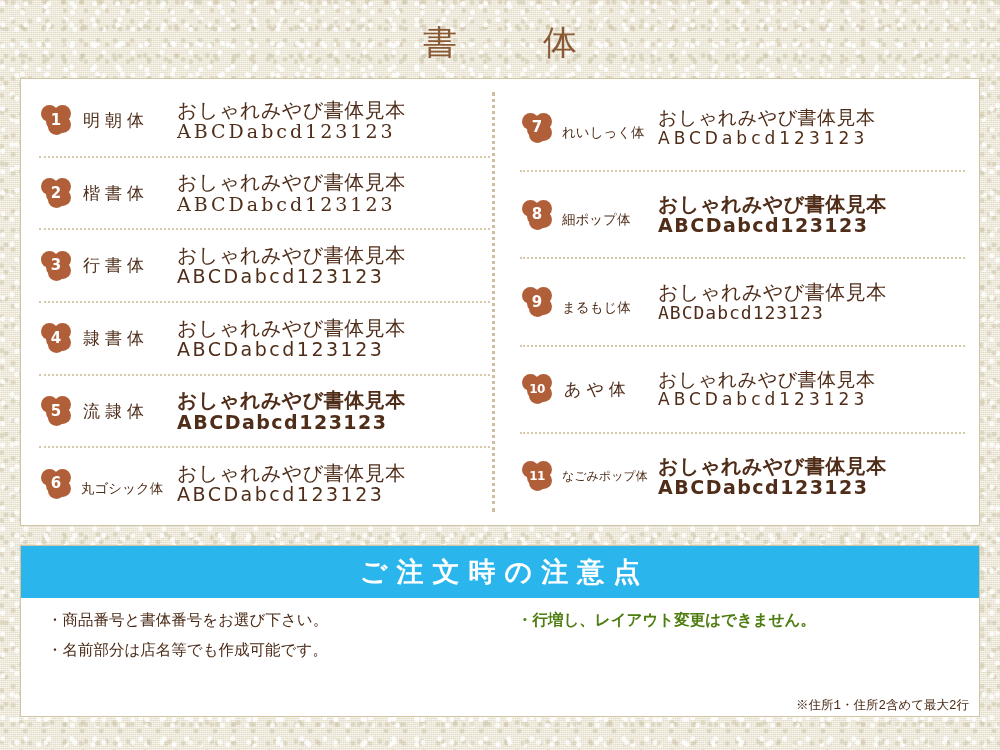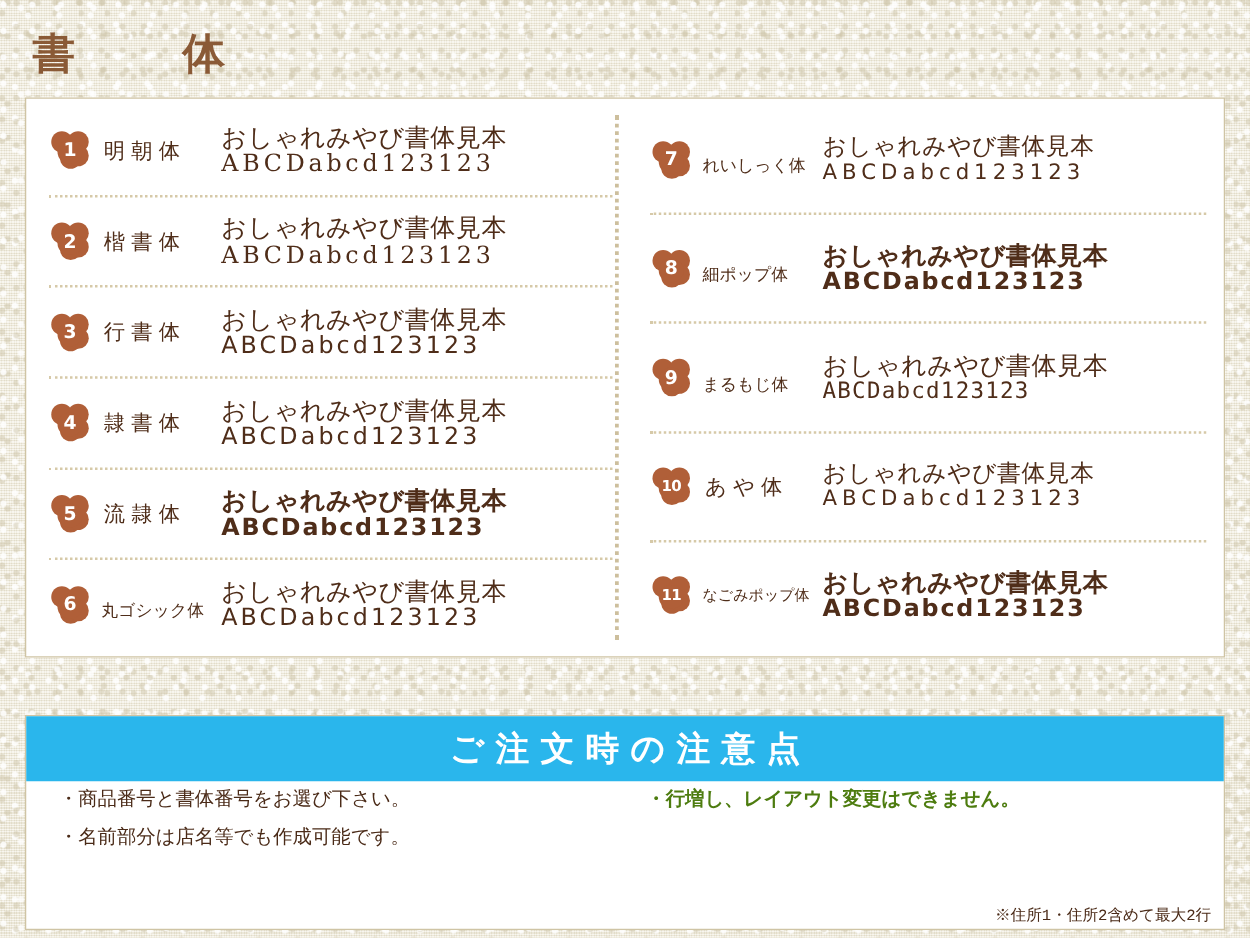--- a/index.html
+++ b/index.html
@@ -25,25 +25,25 @@
       radial-gradient(circle at 68% 92%, rgba(206,197,170,.5) 0 2px, transparent 3px),
       repeating-linear-gradient(0deg, rgba(255,255,255,.35) 0 1px, rgba(198,188,160,.18) 1px 2px),
       repeating-linear-gradient(90deg, rgba(255,255,255,.3) 0 1px, rgba(198,188,160,.15) 1px 2px);
     background-size:23px 21px,19px 27px,29px 23px,17px 19px,25px 31px,21px 17px,27px 25px,31px 29px,auto,auto;
     z-index:0;
   }
   .page { position:relative; z-index:1; width:1000px; height:750px; }
 
   
   #page-title{
-    text-align:left;
+    text-align:center;
     color:#8a5a36;
     font-family:"DejaVu Serif","Liberation Serif",serif;
     font-size:34px;
-    font-weight:bold;
+    font-weight:normal;
     letter-spacing:26px;
     padding-top:20px;
     height:58px;
     text-indent:26px;
   }
 
   
   #font-card{
     position:absolute; left:20px; top:78px;
     width:960px; height:448px;
@@ -122,36 +122,35 @@
   .s-mono .en{ font-family:"DejaVu Sans Mono","Liberation Mono",monospace; letter-spacing:1px; font-size:18px; }
   .s-light .ja, .s-light .en{ font-family:"DejaVu Sans","Liberation Sans",sans-serif; font-size:19px; }
   .s-light .en{ letter-spacing:4px; font-size:17px; }
 
   
   #notes-card{
     position:absolute; left:20px; top:545px;
     width:960px; height:172px;
     background:#fff;
     border:1px solid #cfc4a4;
-    margin-top:27px;
   }
   #notes-banner{
     height:52px;
     background:#2ab6ec;
     display:flex; align-items:center; justify-content:center;
   }
   #notes-banner-title{
     color:#fff;
     font-size:27px;
     font-weight:bold;
     letter-spacing:9px;
     text-indent:9px;
     font-family:"DejaVu Sans","Liberation Sans",sans-serif;
   }
-  #notes-body{ padding:4px 26px 0 26px; position:relative; height:120px; }
+  #notes-body{ padding:12px 26px 0 26px; position:relative; height:120px; }
   .note-line{
     display:flex;
     color:#4a2a17;
     font-size:15.5px;
     font-family:"DejaVu Sans","Liberation Sans",sans-serif;
     margin-bottom:9px;
     white-space:nowrap;
   }
   .note-left{ width:470px; }
   .note-red{ color:#4d7c0f; font-weight:bold;font-family:Liberation Mono, monospace; }

